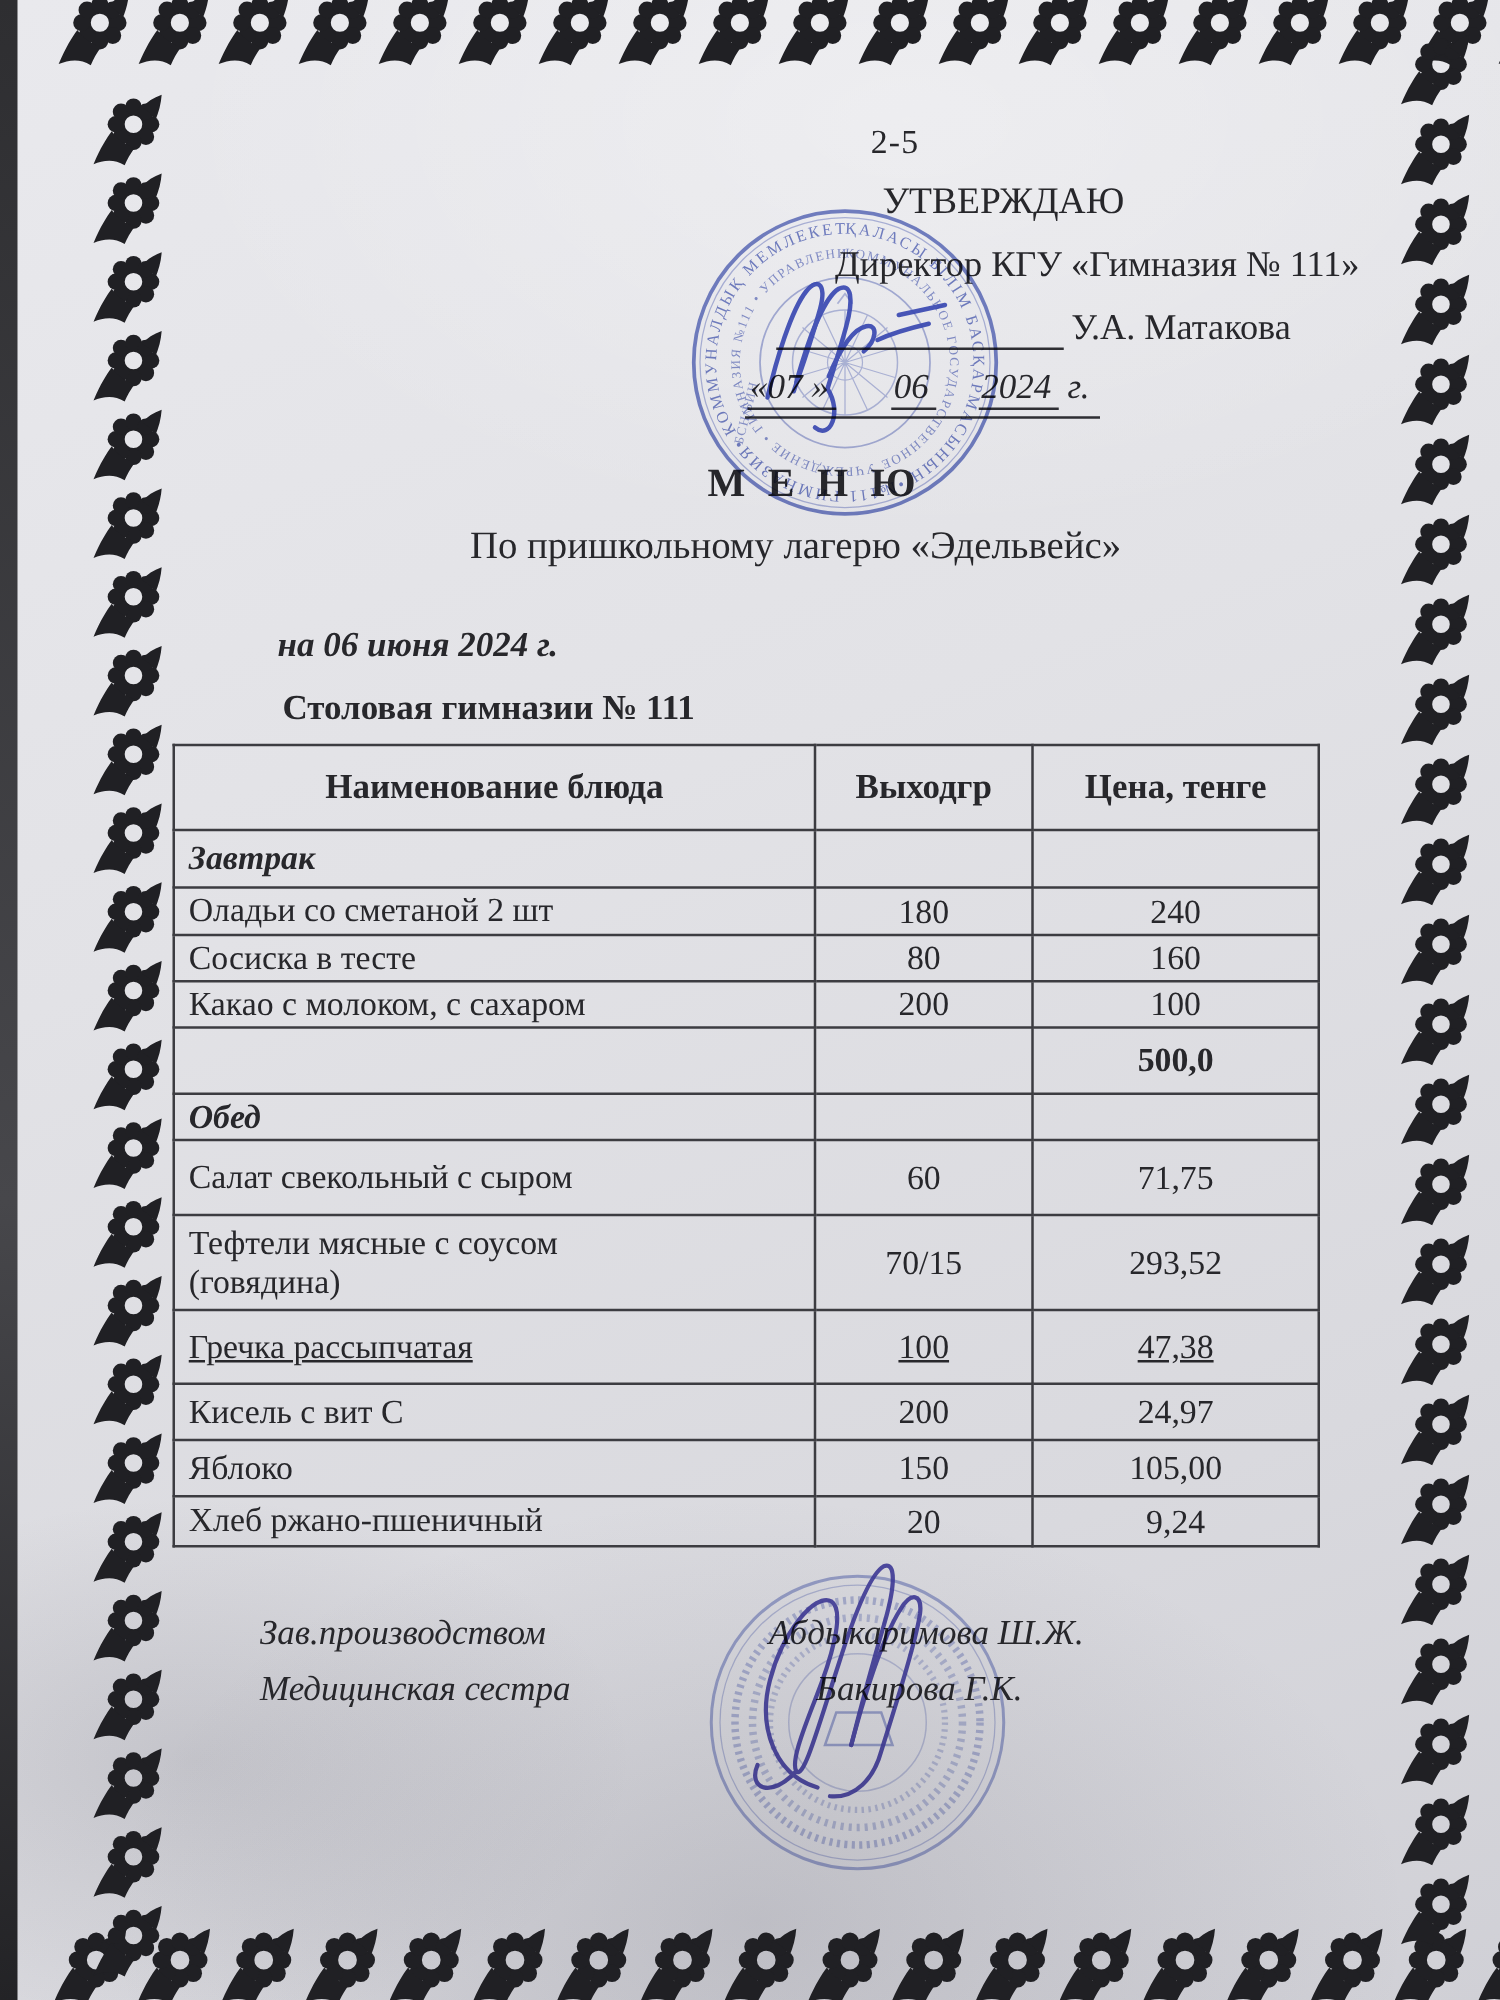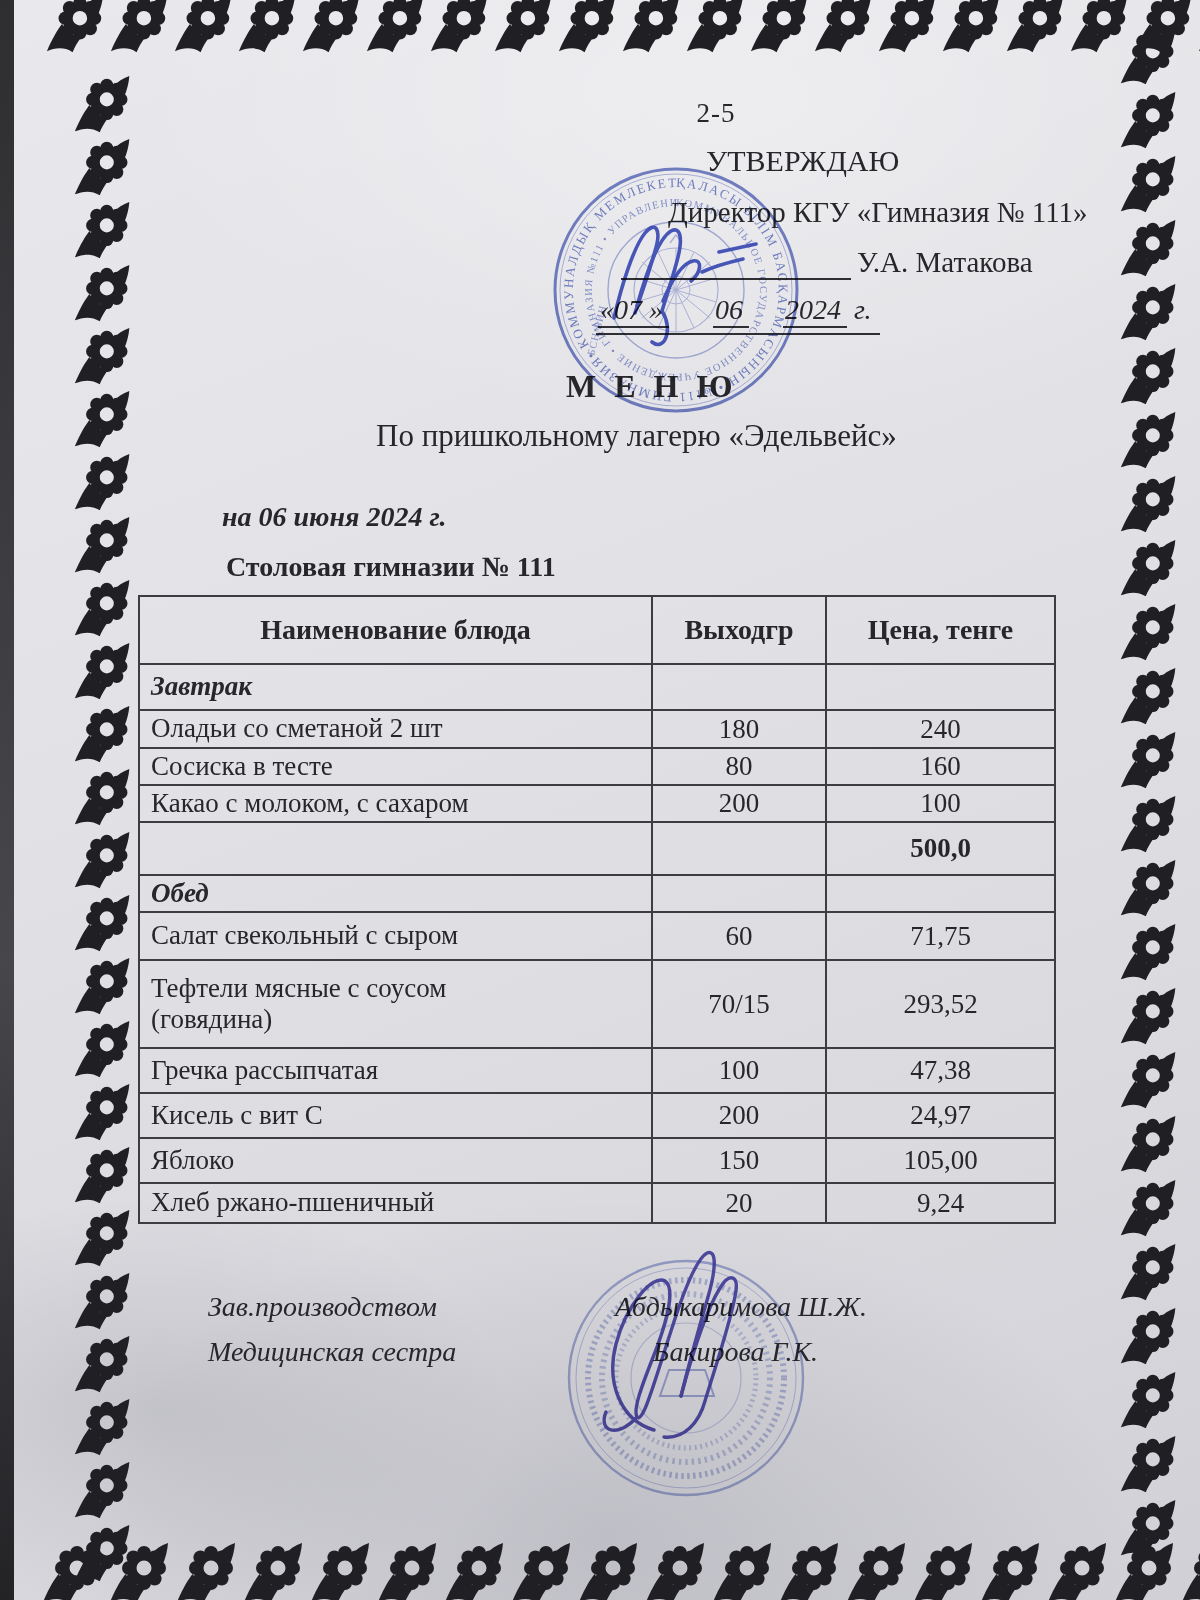--- a/index.html
+++ b/index.html
@@ -201,32 +201,32 @@
           <tr class="r-subtotal" style="height: 53px; padding-left: 24px;">
             <td class="c-name"></td>
             <td class="c-out"></td>
             <td class="c-price">500,0</td>
           </tr>
           <tr class="r-section" style="height: 37px;">
             <td class="c-name">Обед</td>
             <td class="c-out"></td>
             <td class="c-price"></td>
           </tr>
-          <tr class="r-item" style="height: 48px;">
+          <tr class="r-item" style="height: 60px;">
             <td class="c-name">Салат свекольный с сыром</td>
             <td class="c-out">60</td>
             <td class="c-price">71,75</td>
           </tr>
-          <tr class="r-item" style="height: 88px; padding-left: 26px;">
+          <tr class="r-item" style="height: 76px; padding-left: 26px;">
             <td class="c-name">Тефтели мясные с соусом
 (говядина)</td>
             <td class="c-out">70/15</td>
             <td class="c-price">293,52</td>
           </tr>
-          <tr class="r-item" style="height: 45px;">
+          <tr class="r-item" style="height: 59px; text-decoration: underline;">
             <td class="c-name">Гречка рассыпчатая</td>
             <td class="c-out">100</td>
             <td class="c-price">47,38</td>
           </tr>
           <tr class="r-item" style="height: 45px;">
             <td class="c-name">Кисель с вит С</td>
             <td class="c-out">200</td>
             <td class="c-price">24,97</td>
           </tr>
           <tr class="r-item" style="height: 45px;">

